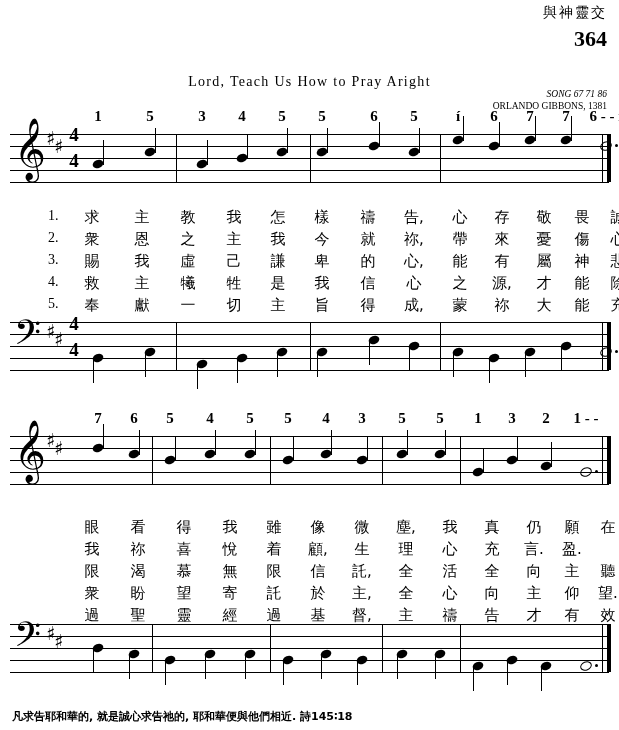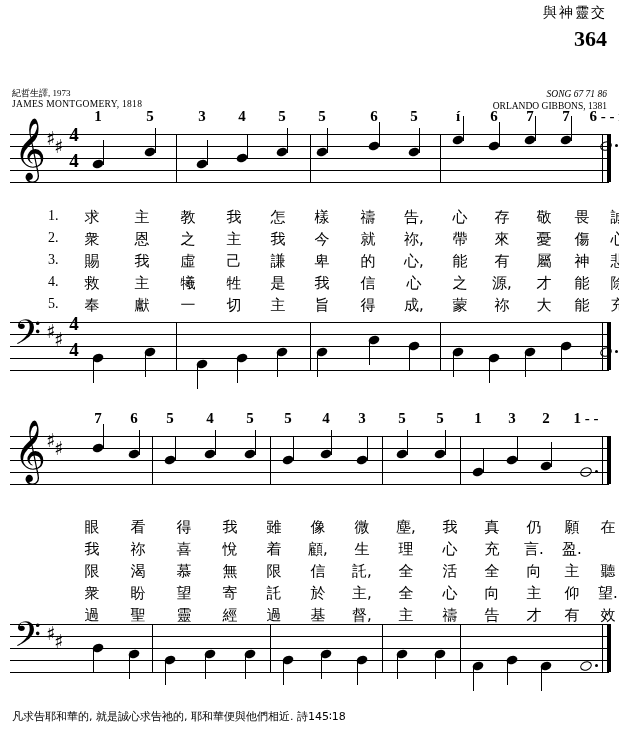--- a/index.html
+++ b/index.html
@@ -201,34 +201,32 @@
     white-space: nowrap;
   }
 
   
   .footer {
     position: absolute;
     left: 12px;
     bottom: 6px;
     font-size: 11px;
     font-family: "DejaVu Sans", sans-serif;
+    font-weight: bold;
   }
 </style>
 </head>
 <body>
 
 <div class="page">
 
   <div class="category">與神靈交</div>
   <div class="hymn-number">364</div>
-
-  <div class="credit-left">
-    <div class="line1">紀哲生譯, 1973</div>
-    <div class="line2">JAMES MONTGOMERY, 1818</div>
-  </div>
+  <div class="title-en">Lord, Teach Us How to Pray Aright</div>
+
   <div class="credit-right">
     <div class="line1">SONG 67 71 86</div>
     <div class="line2">ORLANDO  GIBBONS,  1381</div>
   </div>
 
   <div class="system sys1">
     <div class="numrow" id="numrow1">
         <span style="left: 88px;">1</span>
         <span style="left: 140px;">5</span>
         <span style="left: 192px;">3</span>

